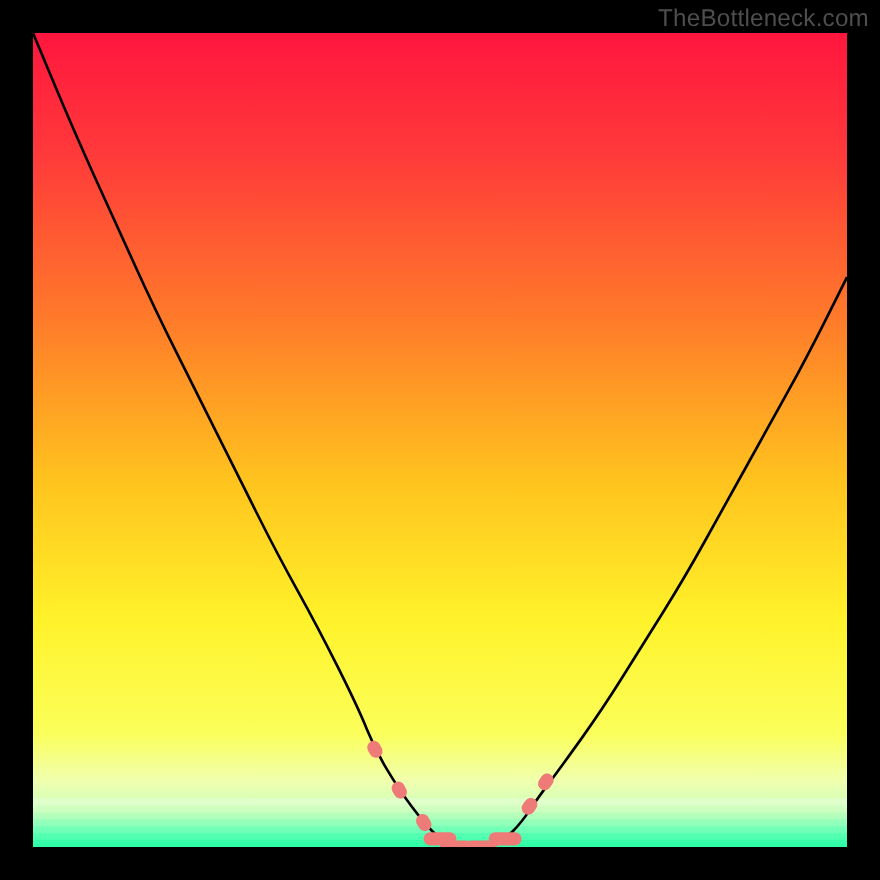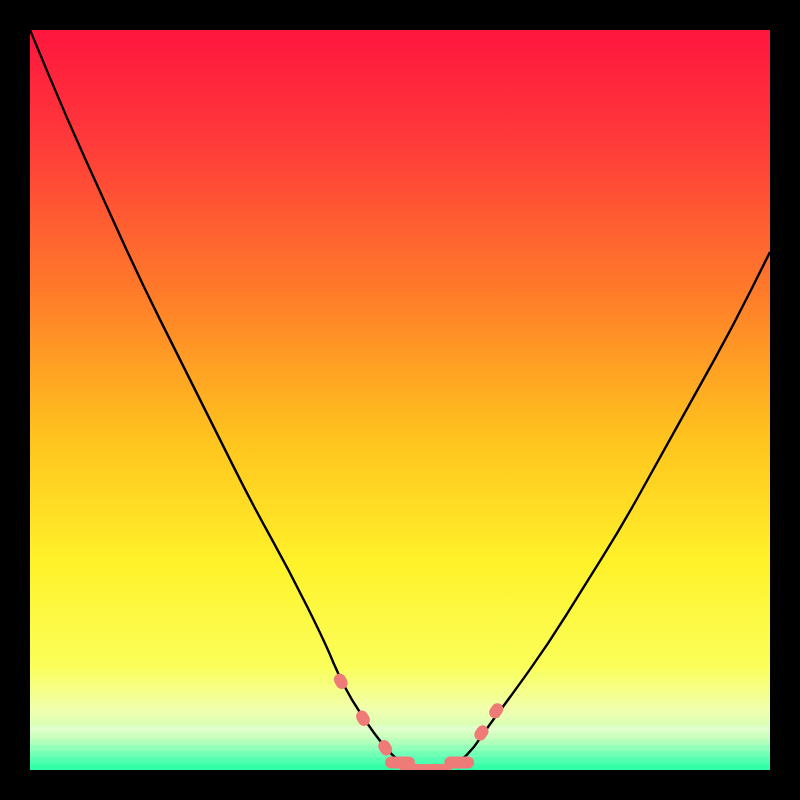--- a/index.html
+++ b/index.html
@@ -34,20 +34,21 @@
     font-size: 22px;
     font-weight: 500;
     letter-spacing: 0.2px;
   }
   svg { display: block; }
 </style>
 </head>
 <body>
 
 <div class="frame">
+  <div class="attribution">TheBottleneck.com</div>
 
   <div class="plot">
     <svg id="chart-svg" width="740" height="740" viewBox="0 0 740 740">
       <defs>
         <linearGradient id="bg-grad" x1="0" y1="0" x2="0" y2="1">
             <stop offset="0%" stop-color="#ff163e"></stop>
             <stop offset="15%" stop-color="#ff3a3a"></stop>
             <stop offset="35%" stop-color="#ff7a2a"></stop>
             <stop offset="55.00000000000001%" stop-color="#ffc31e"></stop>
             <stop offset="72%" stop-color="#fff22a"></stop>

